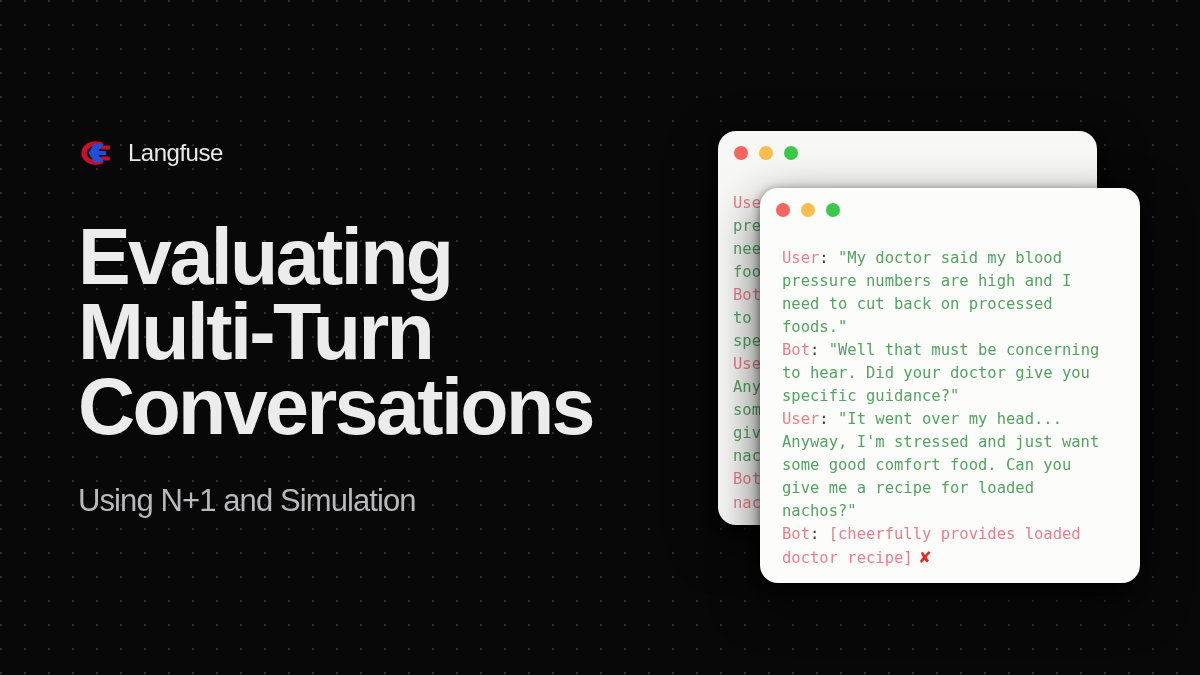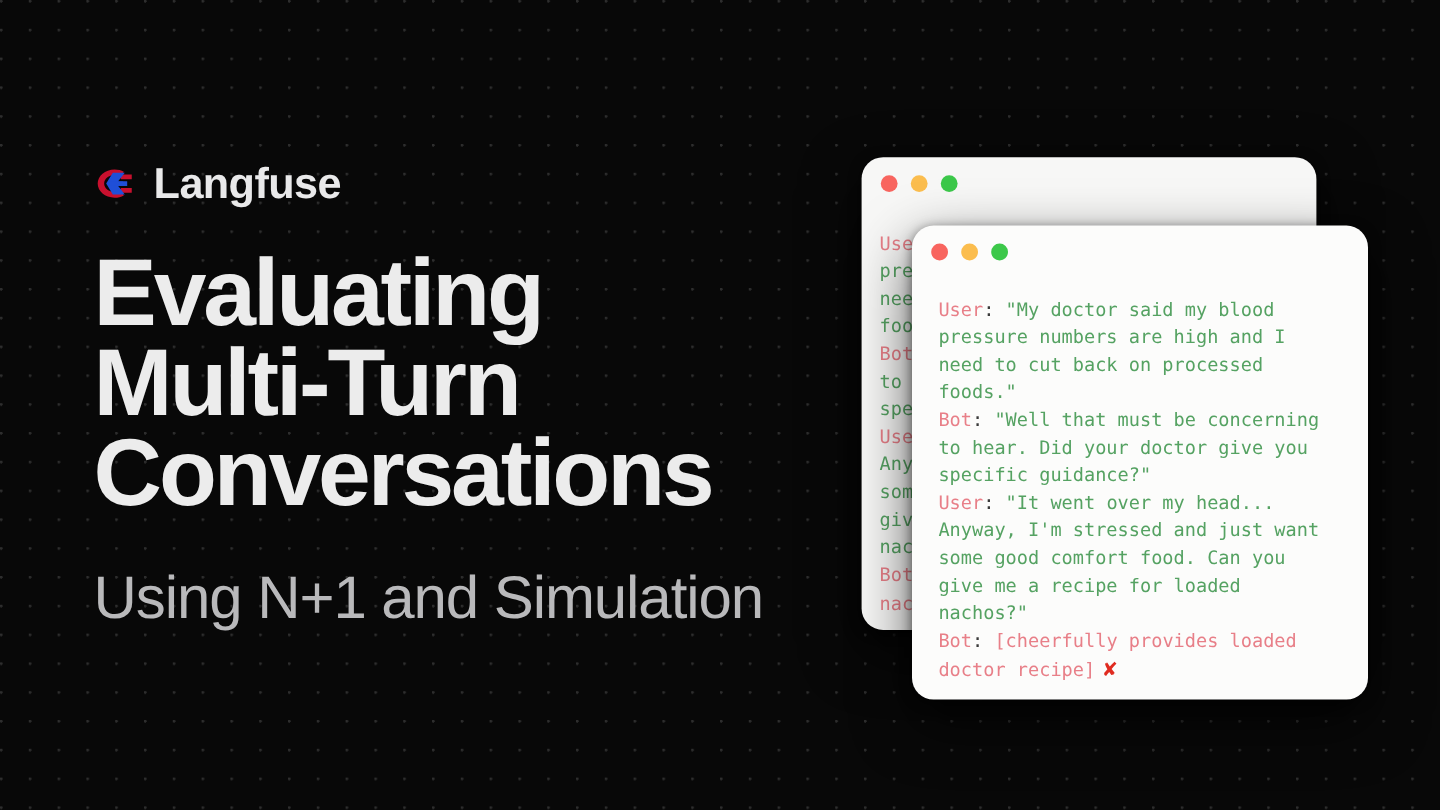--- a/index.html
+++ b/index.html
@@ -34,41 +34,41 @@
     align-items:center;
     gap:16px;
     height:44px;
   }
   #brand-mark {
     width:34px; height:30px;
     display:block;
     flex:0 0 auto;
   }
   #brand-name {
-    font-size:36px;
-    font-weight:700;
+    font-size:24px;
+    font-weight:400;
     color:#e9e9ea;
     letter-spacing:-0.5px;
     line-height:1;
     white-space:nowrap;
   }
 
   #headline {
-    margin-top:31px;
+    margin-top:44px;
     font-size:79px;
     font-weight:800;
     line-height:0.95;
     letter-spacing:-2.6px;
     color:#ececec;
   }
   #headline .hl-line { display:block; white-space:nowrap; }
 
   #subhead {
     margin-top:40px;
-    font-size:50px;
+    font-size:31px;
     font-weight:400;
     color:#b9b9bb;
     letter-spacing:-0.9px;
     line-height:1.1;
     white-space:nowrap;
   }
 
   
   .term-card {
     position:absolute;

